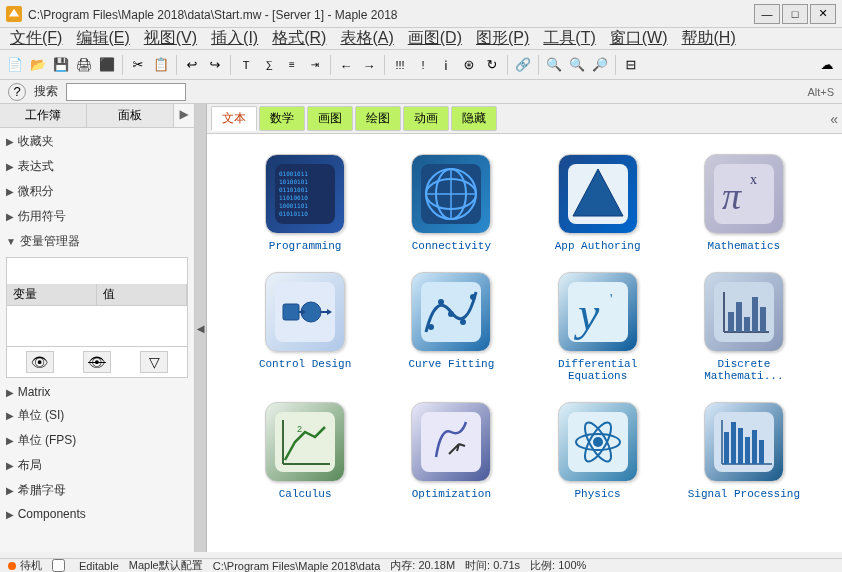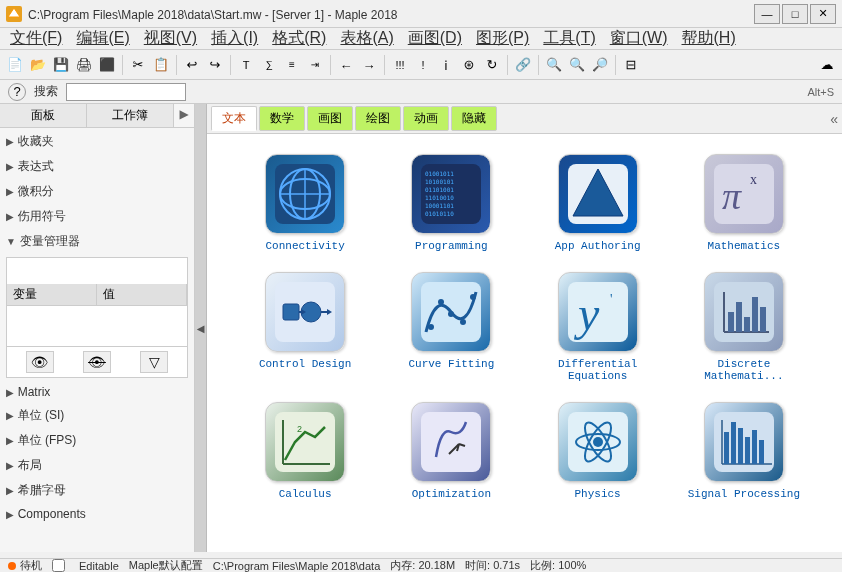--- a/index.html
+++ b/index.html
@@ -164,22 +164,22 @@
   <button class="tb-btn" style="font-size:13px;border:1px solid #999;border-radius:50%;width:18px;height:18px">?</button>
   <span class="search-label">搜索</span>
   <input type="text" class="search-input" style="">
   <span class="search-shortcut">Alt+S</span>
 </div>
 
 <div class="main-layout" style="height: 448px;">
 
   <div class="sidebar">
     <div class="sidebar-tabs">
+      <div class="sidebar-tab">工作簿</div>
       <div class="sidebar-tab">面板</div>
-      <div class="sidebar-tab">工作簿</div>
       <div class="nav-collapse">▶</div>
     </div>
     <div class="sidebar-content">
       <div class="sidebar-section">
         <div class="sidebar-section-header">
           <span class="sidebar-arrow">▶</span>
           <span>收藏夹</span>
         </div>
       </div>
       <div class="sidebar-section">
@@ -271,46 +271,46 @@
       <div class="content-tab">绘图</div>
       <div class="content-tab">动画</div>
       <div class="content-tab">隐藏</div>
       <div class="tab-nav-right">«</div>
     </div>
 
     <div class="content-scroll">
       <div class="app-grid">
 
         <div class="app-item">
-          <div class="app-icon icon-connectivity">
-            <svg width="60" height="60" viewBox="0 0 60 60">
-              <rect width="60" height="60" rx="8" fill="#1a4a80"></rect>
-              <ellipse cx="30" cy="30" rx="25" ry="15" fill="none" stroke="#5af" stroke-width="2"></ellipse>
-              <ellipse cx="30" cy="30" rx="15" ry="25" fill="none" stroke="#5af" stroke-width="2"></ellipse>
-              <circle cx="30" cy="30" r="25" fill="none" stroke="#5af" stroke-width="2"></circle>
-              <line x1="5" y1="30" x2="55" y2="30" stroke="#5af" stroke-width="1.5"></line>
-              <line x1="30" y1="5" x2="30" y2="55" stroke="#5af" stroke-width="1.5"></line>
-            </svg>
-          </div>
-          <span class="app-label">Connectivity</span>
-        </div>
-
-        <div class="app-item">
           <div class="app-icon icon-programming">
             <svg width="60" height="60" viewBox="0 0 60 60">
               <rect width="60" height="60" rx="8" fill="#1a3060"></rect>
               <text x="4" y="12" font-size="6" fill="#4af" font-family="monospace">01001011</text>
               <text x="4" y="20" font-size="6" fill="#4af" font-family="monospace">10100101</text>
               <text x="4" y="28" font-size="6" fill="#4af" font-family="monospace">01101001</text>
               <text x="4" y="36" font-size="6" fill="#4af" font-family="monospace">11010010</text>
               <text x="4" y="44" font-size="6" fill="#4af" font-family="monospace">10001101</text>
               <text x="4" y="52" font-size="6" fill="#4af" font-family="monospace">01010110</text>
             </svg>
           </div>
           <span class="app-label">Programming</span>
+        </div>
+
+        <div class="app-item">
+          <div class="app-icon icon-connectivity">
+            <svg width="60" height="60" viewBox="0 0 60 60">
+              <rect width="60" height="60" rx="8" fill="#1a4a80"></rect>
+              <ellipse cx="30" cy="30" rx="25" ry="15" fill="none" stroke="#5af" stroke-width="2"></ellipse>
+              <ellipse cx="30" cy="30" rx="15" ry="25" fill="none" stroke="#5af" stroke-width="2"></ellipse>
+              <circle cx="30" cy="30" r="25" fill="none" stroke="#5af" stroke-width="2"></circle>
+              <line x1="5" y1="30" x2="55" y2="30" stroke="#5af" stroke-width="1.5"></line>
+              <line x1="30" y1="5" x2="30" y2="55" stroke="#5af" stroke-width="1.5"></line>
+            </svg>
+          </div>
+          <span class="app-label">Connectivity</span>
         </div>
 
         <div class="app-item">
           <div class="app-icon icon-app-authoring">
             <svg width="60" height="60" viewBox="0 0 60 60">
               <rect width="60" height="60" rx="8" fill="#e8f0f8"></rect>
               <polygon points="30,5 55,52 5,52" fill="#1a5a9a" stroke="#0a3a7a" stroke-width="1"></polygon>
             </svg>
           </div>
           <span class="app-label">App Authoring</span>

